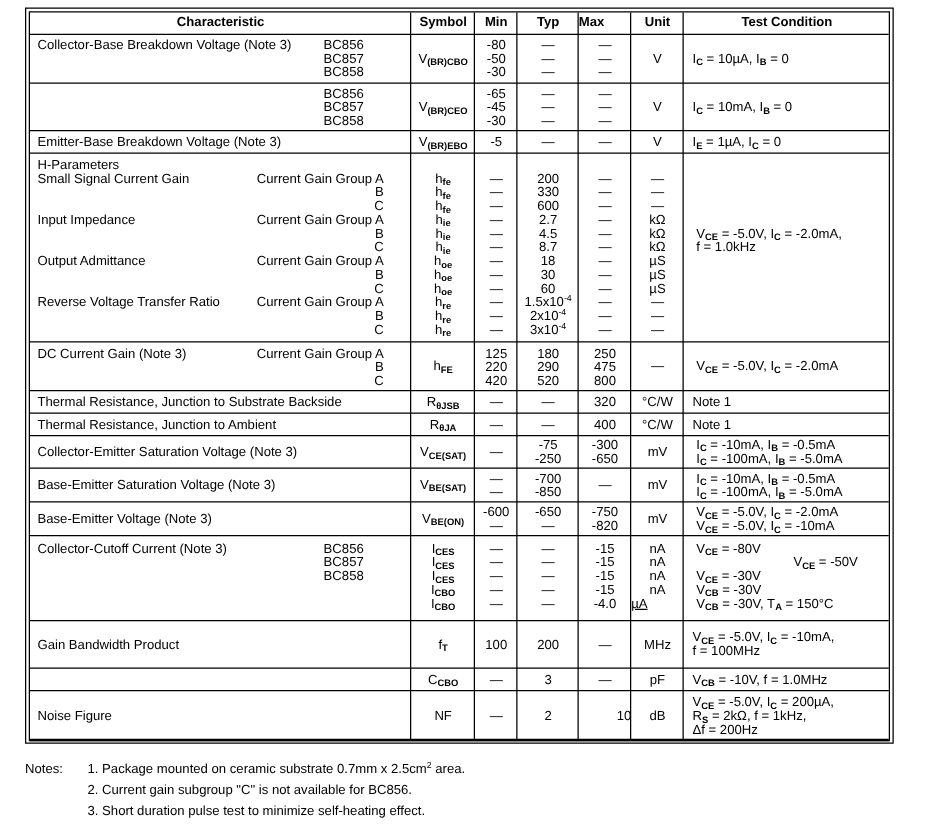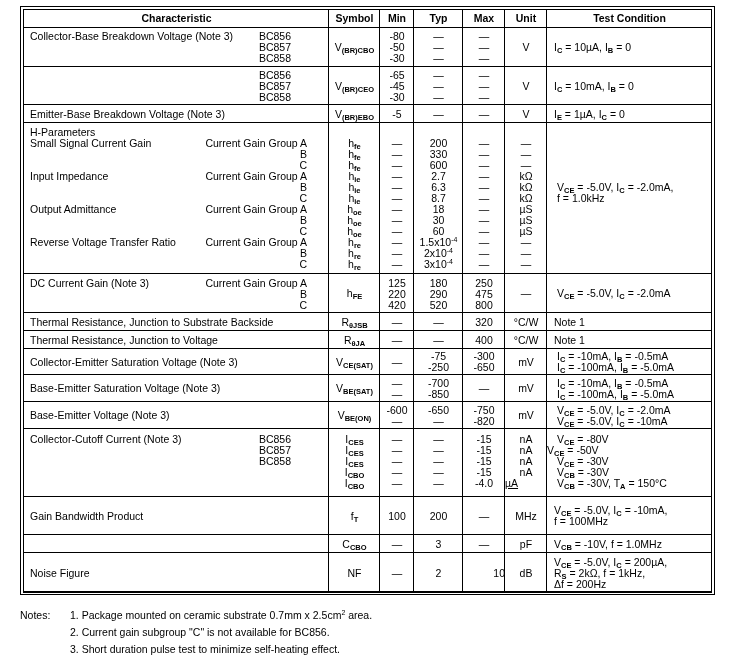--- a/index.html
+++ b/index.html
@@ -35,21 +35,21 @@
     <div class="vline" style="left: 304px;"></div>
     <div class="vline" style="left: 355px;"></div>
     <div class="vline" style="left: 389px;"></div>
     <div class="vline" style="left: 438px;"></div>
     <div class="vline" style="left: 480px;"></div>
     <div class="vline" style="left: 522px;"></div>
     <div class="cell" style="left: 0px; width: 305px; top: 3px; text-align: center; font-weight: bold;">Characteristic</div>
     <div class="cell" style="left: 305px; width: 51px; top: 3px; text-align: center; font-weight: bold;">Symbol</div>
     <div class="cell" style="left: 356px; width: 34px; top: 3px; text-align: center; font-weight: bold;">Min</div>
     <div class="cell" style="left: 390px; width: 49px; top: 3px; text-align: center; font-weight: bold;">Typ</div>
-    <div class="cell" style="left: 439px; width: 42px; top: 3px; text-align: center; font-weight: bold;">Max</div>
+    <div class="cell" style="left: 439px; width: 42px; top: 3px; font-weight: bold;">Max</div>
     <div class="cell" style="left: 481px; width: 42px; top: 3px; text-align: center; font-weight: bold;">Unit</div>
     <div class="cell" style="left: 523px; width: 165px; top: 3px; text-align: center; font-weight: bold;">Test Condition</div>
     <div class="cell" style="left: 6px; width: 299px; top: 21px;">Collector-Base Breakdown Voltage (Note 3)</div>
     <div class="cell" style="left: 0px; width: 267px; top: 21px; text-align: right;">BC856</div>
     <div class="cell" style="left: 0px; width: 267px; top: 32px; text-align: right;">BC857</div>
     <div class="cell" style="left: 0px; width: 267px; top: 43px; text-align: right;">BC858</div>
     <div class="cell" style="left: 305px; width: 51px; top: 32px; text-align: center;">V<sub>(BR)CBO</sub></div>
     <div class="cell" style="left: 356px; width: 34px; top: 21px; text-align: center;">-80</div>
     <div class="cell" style="left: 356px; width: 34px; top: 32px; text-align: center;">-50</div>
     <div class="cell" style="left: 356px; width: 34px; top: 43px; text-align: center;">-30</div>
@@ -115,21 +115,21 @@
     <div class="cell" style="left: 390px; width: 49px; top: 150px; text-align: center;">600</div>
     <div class="cell" style="left: 439px; width: 42px; top: 150px; text-align: center;">—</div>
     <div class="cell" style="left: 481px; width: 42px; top: 150px; text-align: center;">—</div>
     <div class="cell" style="left: 305px; width: 51px; top: 161px; text-align: center;">h<sub>ie</sub></div>
     <div class="cell" style="left: 356px; width: 34px; top: 161px; text-align: center;">—</div>
     <div class="cell" style="left: 390px; width: 49px; top: 161px; text-align: center;">2.7</div>
     <div class="cell" style="left: 439px; width: 42px; top: 161px; text-align: center;">—</div>
     <div class="cell" style="left: 481px; width: 42px; top: 161px; text-align: center;">kΩ</div>
     <div class="cell" style="left: 305px; width: 51px; top: 172px; text-align: center;">h<sub>ie</sub></div>
     <div class="cell" style="left: 356px; width: 34px; top: 172px; text-align: center;">—</div>
-    <div class="cell" style="left: 390px; width: 49px; top: 172px; text-align: center;">6.3</div>
+    <div class="cell" style="left: 390px; width: 49px; top: 172px; text-align: center;">4.5</div>
     <div class="cell" style="left: 439px; width: 42px; top: 172px; text-align: center;">—</div>
     <div class="cell" style="left: 481px; width: 42px; top: 172px; text-align: center;">kΩ</div>
     <div class="cell" style="left: 305px; width: 51px; top: 183px; text-align: center;">h<sub>ie</sub></div>
     <div class="cell" style="left: 356px; width: 34px; top: 183px; text-align: center;">—</div>
     <div class="cell" style="left: 390px; width: 49px; top: 183px; text-align: center;">8.7</div>
     <div class="cell" style="left: 439px; width: 42px; top: 183px; text-align: center;">—</div>
     <div class="cell" style="left: 481px; width: 42px; top: 183px; text-align: center;">kΩ</div>
     <div class="cell" style="left: 305px; width: 51px; top: 194px; text-align: center;">h<sub>oe</sub></div>
     <div class="cell" style="left: 356px; width: 34px; top: 194px; text-align: center;">—</div>
     <div class="cell" style="left: 390px; width: 49px; top: 194px; text-align: center;">18</div>
@@ -178,21 +178,21 @@
     <div class="cell" style="left: 439px; width: 42px; top: 290px; text-align: center;">800</div>
     <div class="cell" style="left: 481px; width: 42px; top: 278px; text-align: center;">—</div>
     <div class="cell" style="left: 533px; width: 155px; top: 278px;">V<sub>CE</sub> = -5.0V, I<sub>C</sub> = -2.0mA</div>
     <div class="cell" style="left: 6px; width: 299px; top: 307px;">Thermal Resistance, Junction to Substrate Backside</div>
     <div class="cell" style="left: 305px; width: 51px; top: 307px; text-align: center;">R<sub>θJSB</sub></div>
     <div class="cell" style="left: 356px; width: 34px; top: 307px; text-align: center;">—</div>
     <div class="cell" style="left: 390px; width: 49px; top: 307px; text-align: center;">—</div>
     <div class="cell" style="left: 439px; width: 42px; top: 307px; text-align: center;">320</div>
     <div class="cell" style="left: 481px; width: 42px; top: 307px; text-align: center;">°C/W</div>
     <div class="cell" style="left: 530px; width: 158px; top: 307px;">Note 1</div>
-    <div class="cell" style="left: 6px; width: 299px; top: 325px;">Thermal Resistance, Junction to Voltage</div>
+    <div class="cell" style="left: 6px; width: 299px; top: 325px;">Thermal Resistance, Junction to Ambient</div>
     <div class="cell" style="left: 305px; width: 51px; top: 325px; text-align: center;">R<sub>θJA</sub></div>
     <div class="cell" style="left: 356px; width: 34px; top: 325px; text-align: center;">—</div>
     <div class="cell" style="left: 390px; width: 49px; top: 325px; text-align: center;">—</div>
     <div class="cell" style="left: 439px; width: 42px; top: 325px; text-align: center;">400</div>
     <div class="cell" style="left: 481px; width: 42px; top: 325px; text-align: center;">°C/W</div>
     <div class="cell" style="left: 530px; width: 158px; top: 325px;">Note 1</div>
     <div class="cell" style="left: 6px; width: 299px; top: 347px;">Collector-Emitter Saturation Voltage (Note 3)</div>
     <div class="cell" style="left: 305px; width: 51px; top: 347px; text-align: center;">V<sub>CE(SAT)</sub></div>
     <div class="cell" style="left: 356px; width: 34px; top: 347px; text-align: center;">—</div>
     <div class="cell" style="left: 390px; width: 49px; top: 341px; text-align: center;">-75</div>
@@ -231,21 +231,21 @@
     <div class="cell" style="left: 356px; width: 34px; top: 424px; text-align: center;">—</div>
     <div class="cell" style="left: 390px; width: 49px; top: 424px; text-align: center;">—</div>
     <div class="cell" style="left: 439px; width: 42px; top: 424px; text-align: center;">-15</div>
     <div class="cell" style="left: 481px; width: 42px; top: 424px; text-align: center;">nA</div>
     <div class="cell" style="left: 533px; width: 155px; top: 424px;">V<sub>CE</sub> = -80V</div>
     <div class="cell" style="left: 305px; width: 51px; top: 435px; text-align: center;">I<sub>CES</sub></div>
     <div class="cell" style="left: 356px; width: 34px; top: 435px; text-align: center;">—</div>
     <div class="cell" style="left: 390px; width: 49px; top: 435px; text-align: center;">—</div>
     <div class="cell" style="left: 439px; width: 42px; top: 435px; text-align: center;">-15</div>
     <div class="cell" style="left: 481px; width: 42px; top: 435px; text-align: center;">nA</div>
-    <div class="cell" style="left: 523px; width: 155px; top: 435px;">V<sub>CE</sub> = -50V</div>
+    <div class="cell" style="left: 559px; width: 155px; top: 435px; text-align: center;">V<sub>CE</sub> = -50V</div>
     <div class="cell" style="left: 305px; width: 51px; top: 446px; text-align: center;">I<sub>CES</sub></div>
     <div class="cell" style="left: 356px; width: 34px; top: 446px; text-align: center;">—</div>
     <div class="cell" style="left: 390px; width: 49px; top: 446px; text-align: center;">—</div>
     <div class="cell" style="left: 439px; width: 42px; top: 446px; text-align: center;">-15</div>
     <div class="cell" style="left: 481px; width: 42px; top: 446px; text-align: center;">nA</div>
     <div class="cell" style="left: 533px; width: 155px; top: 446px;">V<sub>CE</sub> = -30V</div>
     <div class="cell" style="left: 305px; width: 51px; top: 457px; text-align: center;">I<sub>CBO</sub></div>
     <div class="cell" style="left: 356px; width: 34px; top: 457px; text-align: center;">—</div>
     <div class="cell" style="left: 390px; width: 49px; top: 457px; text-align: center;">—</div>
     <div class="cell" style="left: 439px; width: 42px; top: 457px; text-align: center;">-15</div>

